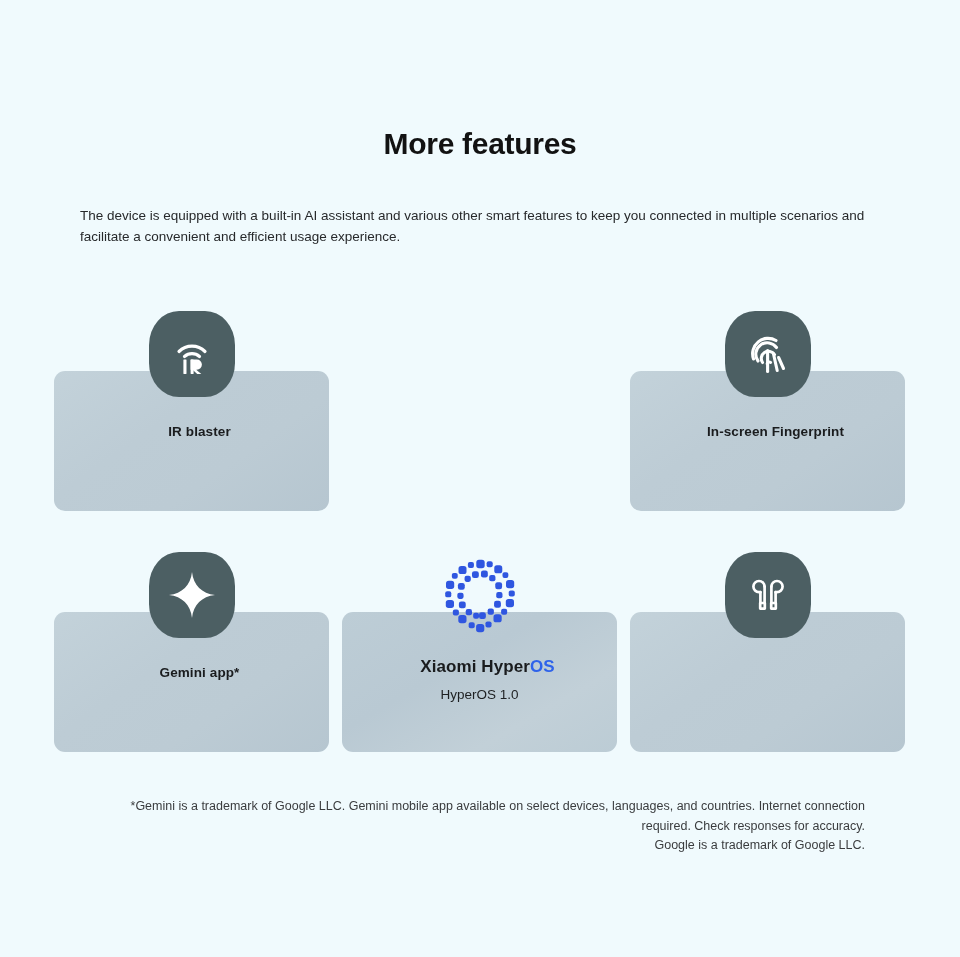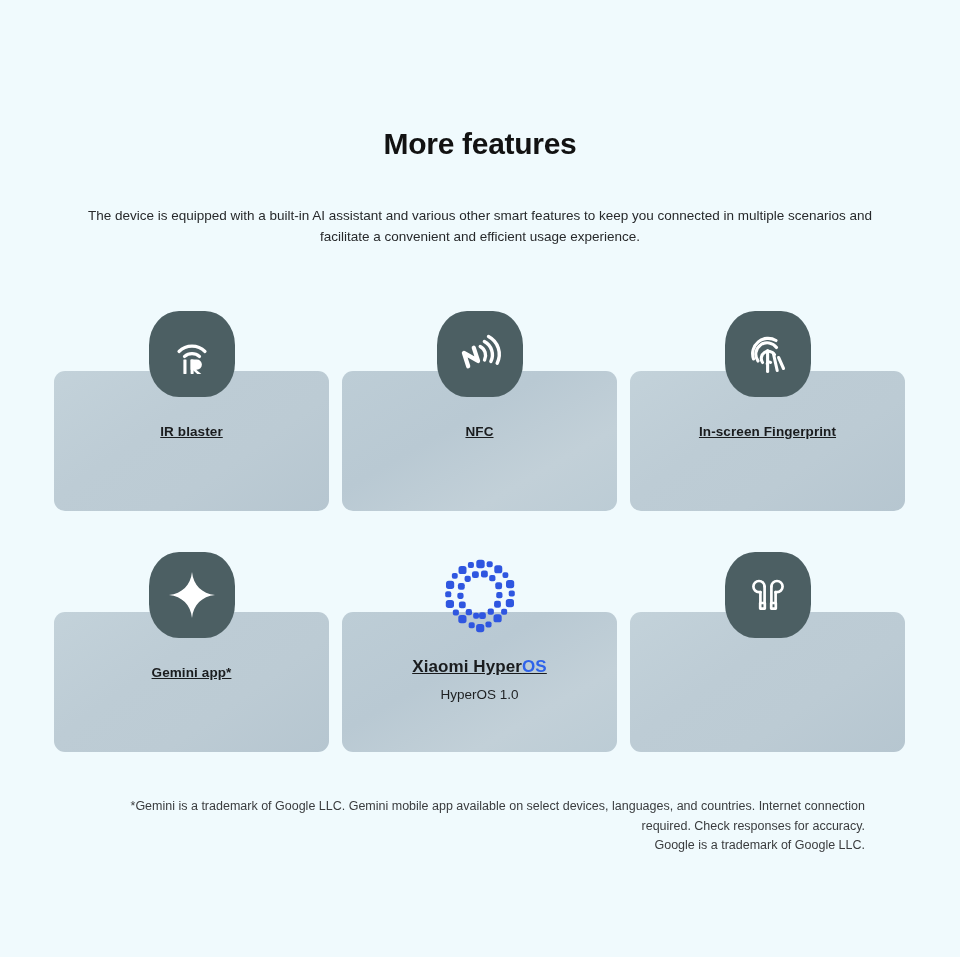--- a/index.html
+++ b/index.html
@@ -35,21 +35,21 @@
     letter-spacing: -0.3px;
     color: #121212;
     line-height: 1.2;
   }
 
   .section-subtitle {
     position: absolute;
     top: 205px;
     left: 80px;
     width: 800px;
-    text-align: center;
+    text-align: left;
     font-size: 13.5px;
     line-height: 21px;
     color: #27292b;
     font-weight: 400;
   }
 
   
   .feature-grid {
     position: absolute;
     top: 311px;
@@ -105,30 +105,29 @@
   }
   .feature-badge.badge-plain {
     background: transparent;
     border-radius: 0;
   }
 
   .feature-badge svg { display: block; }
 
   .feature-label {
     position: absolute;
-    left: 0;
+    left: 8px;
     width: 275px;
     top: 113px;
     text-align: center;
     font-size: 13.5px;
     font-weight: 700;
     color: #1a1c1e;
     letter-spacing: 0.1px;
     z-index: 2;
-    text-decoration: underline;
   }
   .feature-label.has-sub {
     top: 105px;
     font-size: 17px;
     font-weight: 700;
     letter-spacing: 0.1px;
   }
   .feature-sublabel {
     position: absolute;
     left: 0;
@@ -175,34 +174,20 @@
             <path d="M12 22.5 A18.5 18.5 0 0 1 38 22.5" fill="none" stroke="#ffffff" stroke-width="3.2" stroke-linecap="round"></path>
             <path d="M17.5 27.5 A11.5 11.5 0 0 1 32.5 27.5" fill="none" stroke="#ffffff" stroke-width="3.2" stroke-linecap="round"></path>
             <rect x="16.4" y="30.5" width="3.1" height="14.5" fill="#ffffff" rx="0.4"></rect>
             <path d="M23.6 30.5 h6.2 a5.1 5.1 0 0 1 0 10.2 h-6.2 z M29.2 40.7 l5.1 4.3 h-4.1 l-4.6 -4.3 z" fill="#ffffff"></path>
             <rect x="23.6" y="30.5" width="3.0" height="14.5" fill="#ffffff" rx="0.4"></rect>
           </svg>
         </div>
         <div class="feature-label">IR blaster</div>
       </div>
 
-      <div class="feature-cell col-2">
-        <div class="feature-card variant-b"></div>
-        <div class="feature-badge">
-          <svg width="50" height="50" viewBox="0 0 50 50" aria-hidden="true">
-            <g transform="rotate(-18 25 25)">
-              <path d="M10 33 V19 l11 12 V17" fill="none" stroke="#ffffff" stroke-width="4.2" stroke-linecap="round" stroke-linejoin="round"></path>
-              <path d="M27.5 18 A10 10 0 0 1 27.5 32" fill="none" stroke="#ffffff" stroke-width="3.4" stroke-linecap="round"></path>
-              <path d="M33 14.5 A15 15 0 0 1 33 35.5" fill="none" stroke="#ffffff" stroke-width="3.4" stroke-linecap="round"></path>
-              <path d="M38.5 11 A20 20 0 0 1 38.5 39" fill="none" stroke="#ffffff" stroke-width="3.4" stroke-linecap="round"></path>
-            </g>
-          </svg>
-        </div>
-        <div class="feature-label">NFC</div>
-      </div>
 
       <div class="feature-cell col-3">
         <div class="feature-card"></div>
         <div class="feature-badge">
           <svg width="50" height="50" viewBox="0 0 50 50" aria-hidden="true">
             <g fill="none" stroke="#ffffff" stroke-width="3.1" stroke-linecap="round">
               <path d="M10.5 30 A15.5 15.5 0 0 1 33 11.5"></path>
               <path d="M15 32 A11 11 0 0 1 33.5 18.5"></path>
               <path d="M19.5 33.5 A6.6 6.6 0 0 1 31.5 25.5"></path>
               <path d="M24.2 34.6 A2.2 2.2 0 0 1 27.6 33.4"></path>

